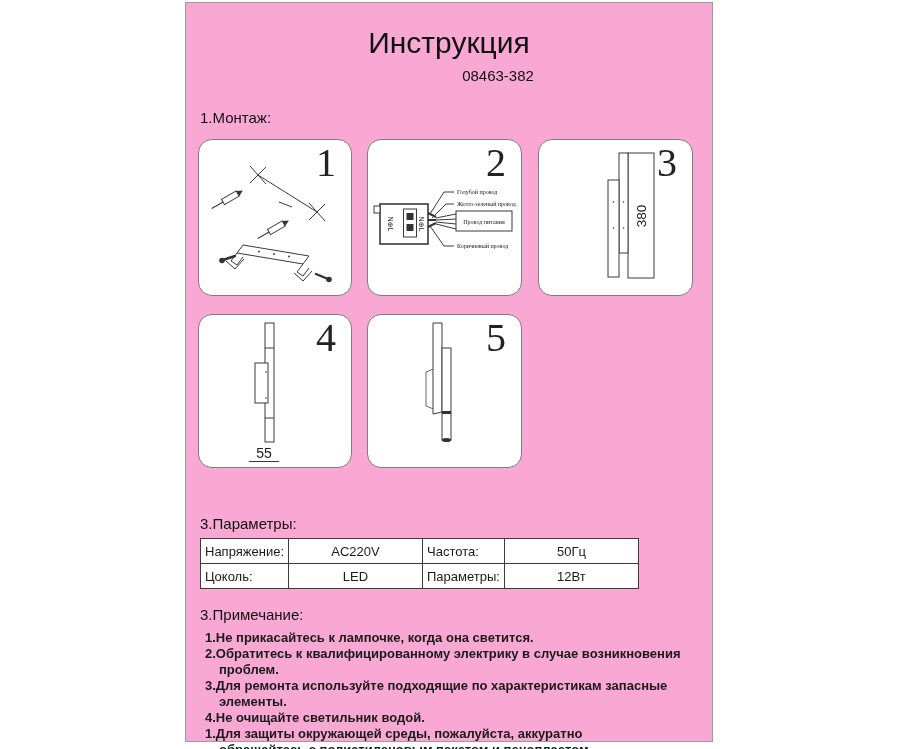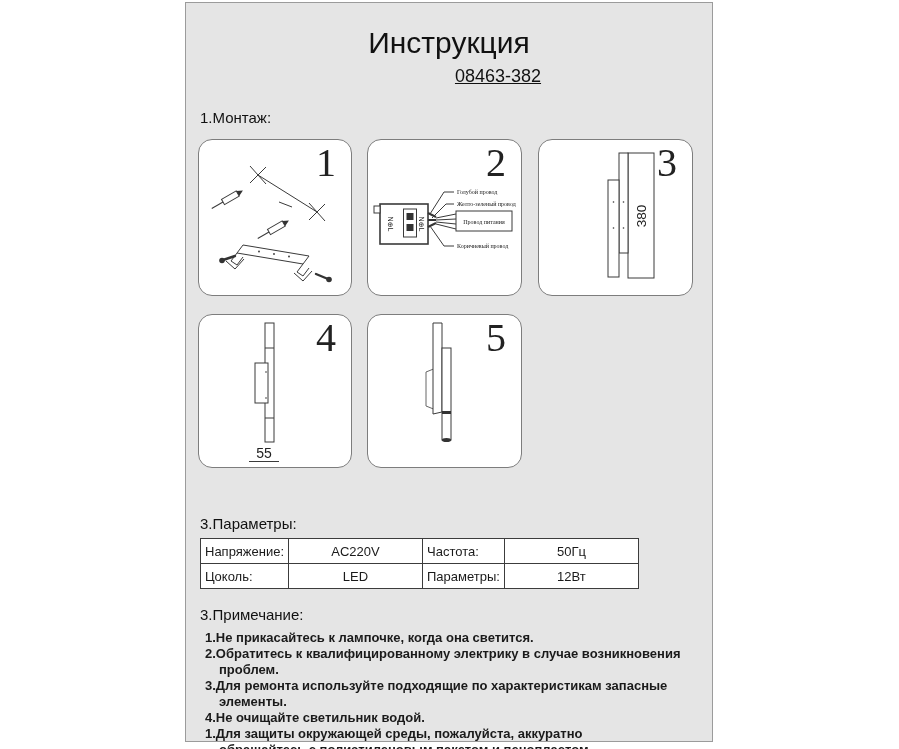--- a/index.html
+++ b/index.html
@@ -2,29 +2,29 @@
 <html><head>
 <meta charset="utf-8">
 <style>
   html,body{margin:0;padding:0;}
   body{
     width:899px;height:749px;position:relative;background:#ffffff;overflow:hidden;
     font-family:"Liberation Sans",sans-serif;color:#1a1a1a;
   }
   .doc{
     position:absolute;left:185px;top:2px;width:528px;height:740px;
-    border:1px solid #9b9b9b;background:#e5e5e5;box-sizing:border-box;
+    border:1px solid #9b9b9b;background:#f9a8d4;box-sizing:border-box;
   }
   .title{
     position:absolute;top:22px;left:0;width:100%;text-align:center;
     font-size:30px;line-height:36px;color:#111;
   }
   .model{
     position:absolute;top:62px;left:242px;width:140px;text-align:center;
-    font-size:18px;line-height:22px;color:#111;text-decoration:underline;
+    font-size:15px;line-height:22px;color:#111;
   }
   .sec-head{position:absolute;font-size:15px;line-height:18px;color:#111;}
   .sec-head.s1{left:14px;top:106px;text-align:right;}
   .sec-head.s2{left:14px;top:512px;}
   .sec-head.s3{left:14px;top:603px;}
 
   .panel{
     position:absolute;border:1px solid #7d7d7d;border-radius:14px;
     background:#fff;box-sizing:border-box;
   }

